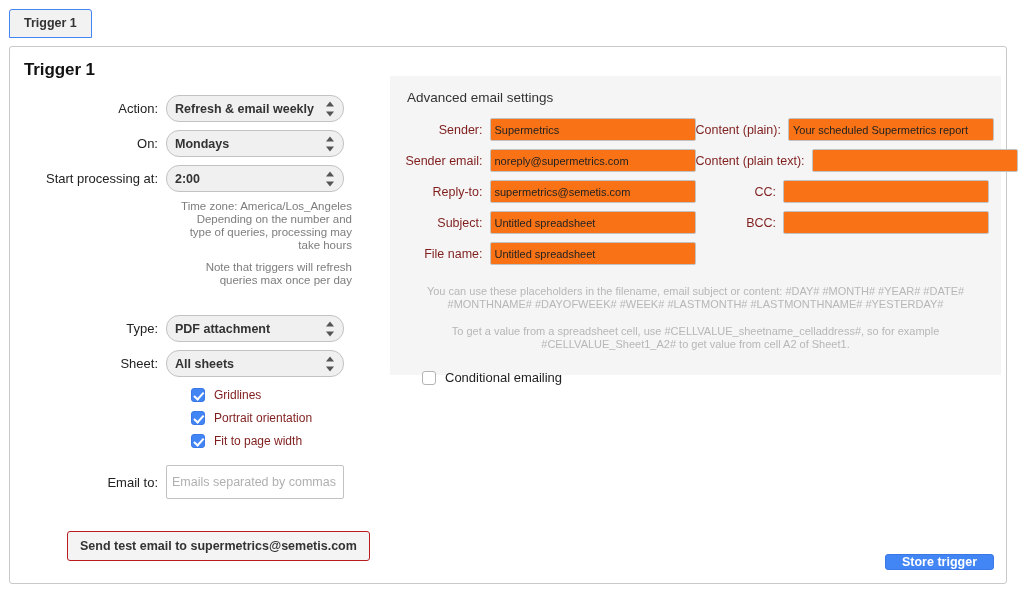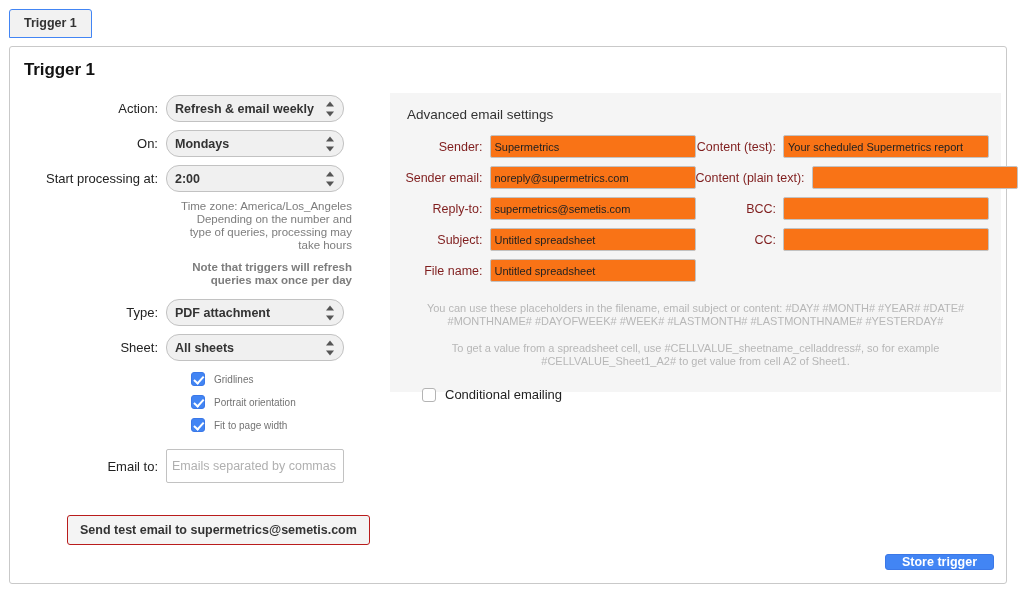--- a/index.html
+++ b/index.html
@@ -125,21 +125,21 @@
 
   .help {
     width: 178px;
     margin-left: 164px;
     text-align: right;
     font-size: 11.5px;
     color: #7d7d7d;
     line-height: 13px;
   }
   .help.first { margin-top: 4px; margin-bottom: 9px; }
-  .help.second { margin-bottom: 12px; font-weight: bold; }
+  .help.second { margin-bottom: 28px; }
 
   .checkrow {
     display: flex;
     align-items: center;
     margin-left: 181px;
     margin-bottom: 9px;
     cursor: pointer;
   }
   .cbox {
     width: 14px;
@@ -160,21 +160,21 @@
     left: 3.5px; top: 1px;
     width: 4px; height: 7.5px;
     border: solid #ffffff;
     border-width: 0 2px 2px 0;
     transform: rotate(42deg);
   }
   .cbox.off {
     background: #ffffff;
     border: 1px solid #b4b4b4;
   }
-  .checkrow .clabel { font-size: 10px; color: #737373; text-align: right; }
+  .checkrow .clabel { font-size: 12px; color: #7f1d1d; text-align: right; }
 
   .text-input {
     width: 178px;
     height: 26px;
     border: 1px solid #c2c2c2;
     border-radius: 2px;
     background: #ffffff;
     box-sizing: border-box;
     padding: 16px 5px;
     font-family: "Liberation Sans", sans-serif;
@@ -195,21 +195,21 @@
     font-size: 12.5px;
     font-weight: bold;
     color: #333333;
     cursor: pointer;
   }
 
   
   .adv-panel {
     position: absolute;
     left: 380px;
-    top: 46px;
+    top: 29px;
     width: 611px;
     height: 299px;
     background: #f5f5f5;
     box-sizing: border-box;
     padding: 14px 12px 0 12px;
   }
   .adv-title {
     font-size: 13.5px;
     color: #333333;
     margin-bottom: 13px;
@@ -404,33 +404,33 @@
           <input class="ainput" type="text" value="Untitled spreadsheet" style="">
         </div>
         <div class="arow">
           <span class="alabel">File name:</span>
           <input class="ainput" type="text" value="Untitled spreadsheet" style="">
         </div>
       </div>
 
       <div class="adv-col">
         <div class="arow">
-          <span class="alabel">Content (test):</span>
+          <span class="alabel">Content (plain):</span>
           <input class="ainput" type="text" value="Your scheduled Supermetrics report" style="">
         </div>
         <div class="arow">
           <span class="alabel">Content (plain text):</span>
           <input class="ainput" type="text" value="" style="">
         </div>
         <div class="arow">
+          <span class="alabel">CC:</span>
+          <input class="ainput" type="text" value="" style="">
+        </div>
+        <div class="arow">
           <span class="alabel">BCC:</span>
-          <input class="ainput" type="text" value="" style="">
-        </div>
-        <div class="arow">
-          <span class="alabel">CC:</span>
           <input class="ainput" type="text" value="" style="">
         </div>
       </div>
     </div>
 
     <div class="placeholders-note">You can use these placeholders in the filename, email subject or content: #DAY# #MONTH# #YEAR# #DATE# #MONTHNAME# #DAYOFWEEK# #WEEK# #LASTMONTH# #LASTMONTHNAME# #YESTERDAY#</div>
     <div class="placeholders-note second">To get a value from a spreadsheet cell, use #CELLVALUE_sheetname_celladdress#, so for example #CELLVALUE_Sheet1_A2# to get value from cell A2 of Sheet1.</div>
 
     <div class="cond-row">
       <span class="cbox off"></span>

